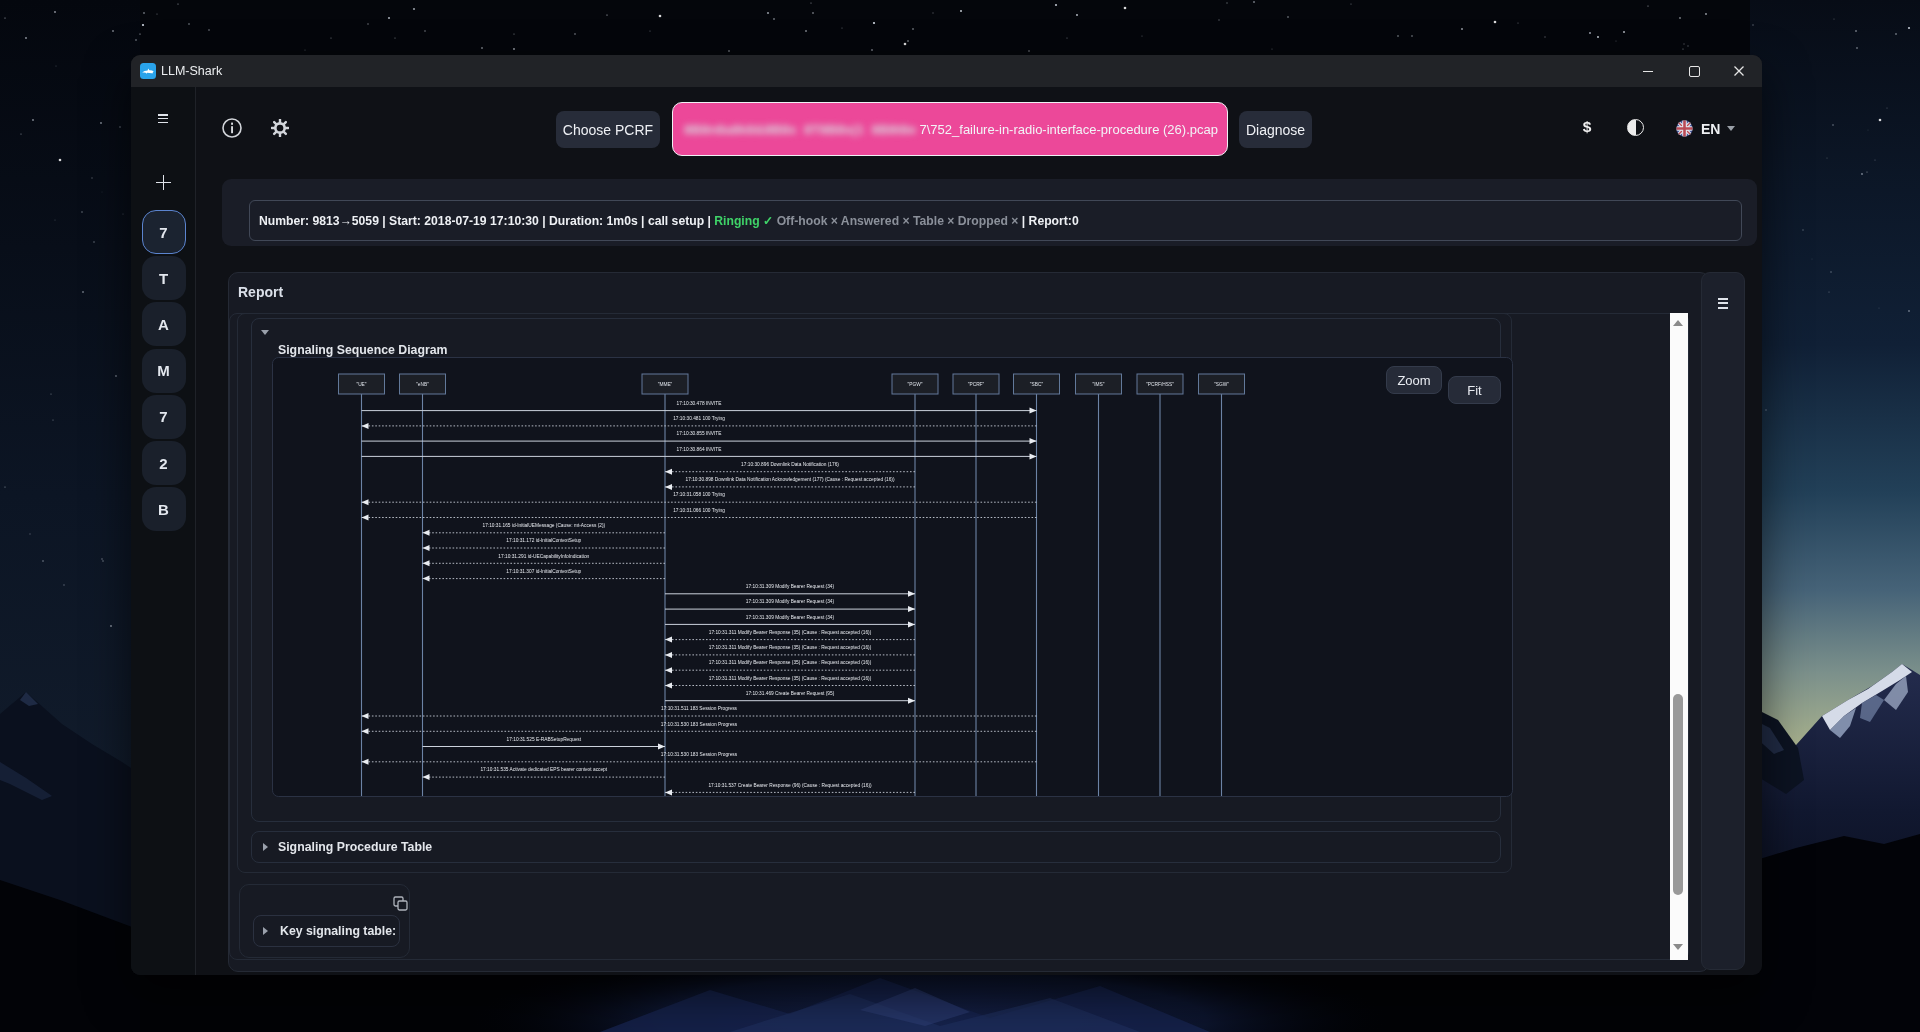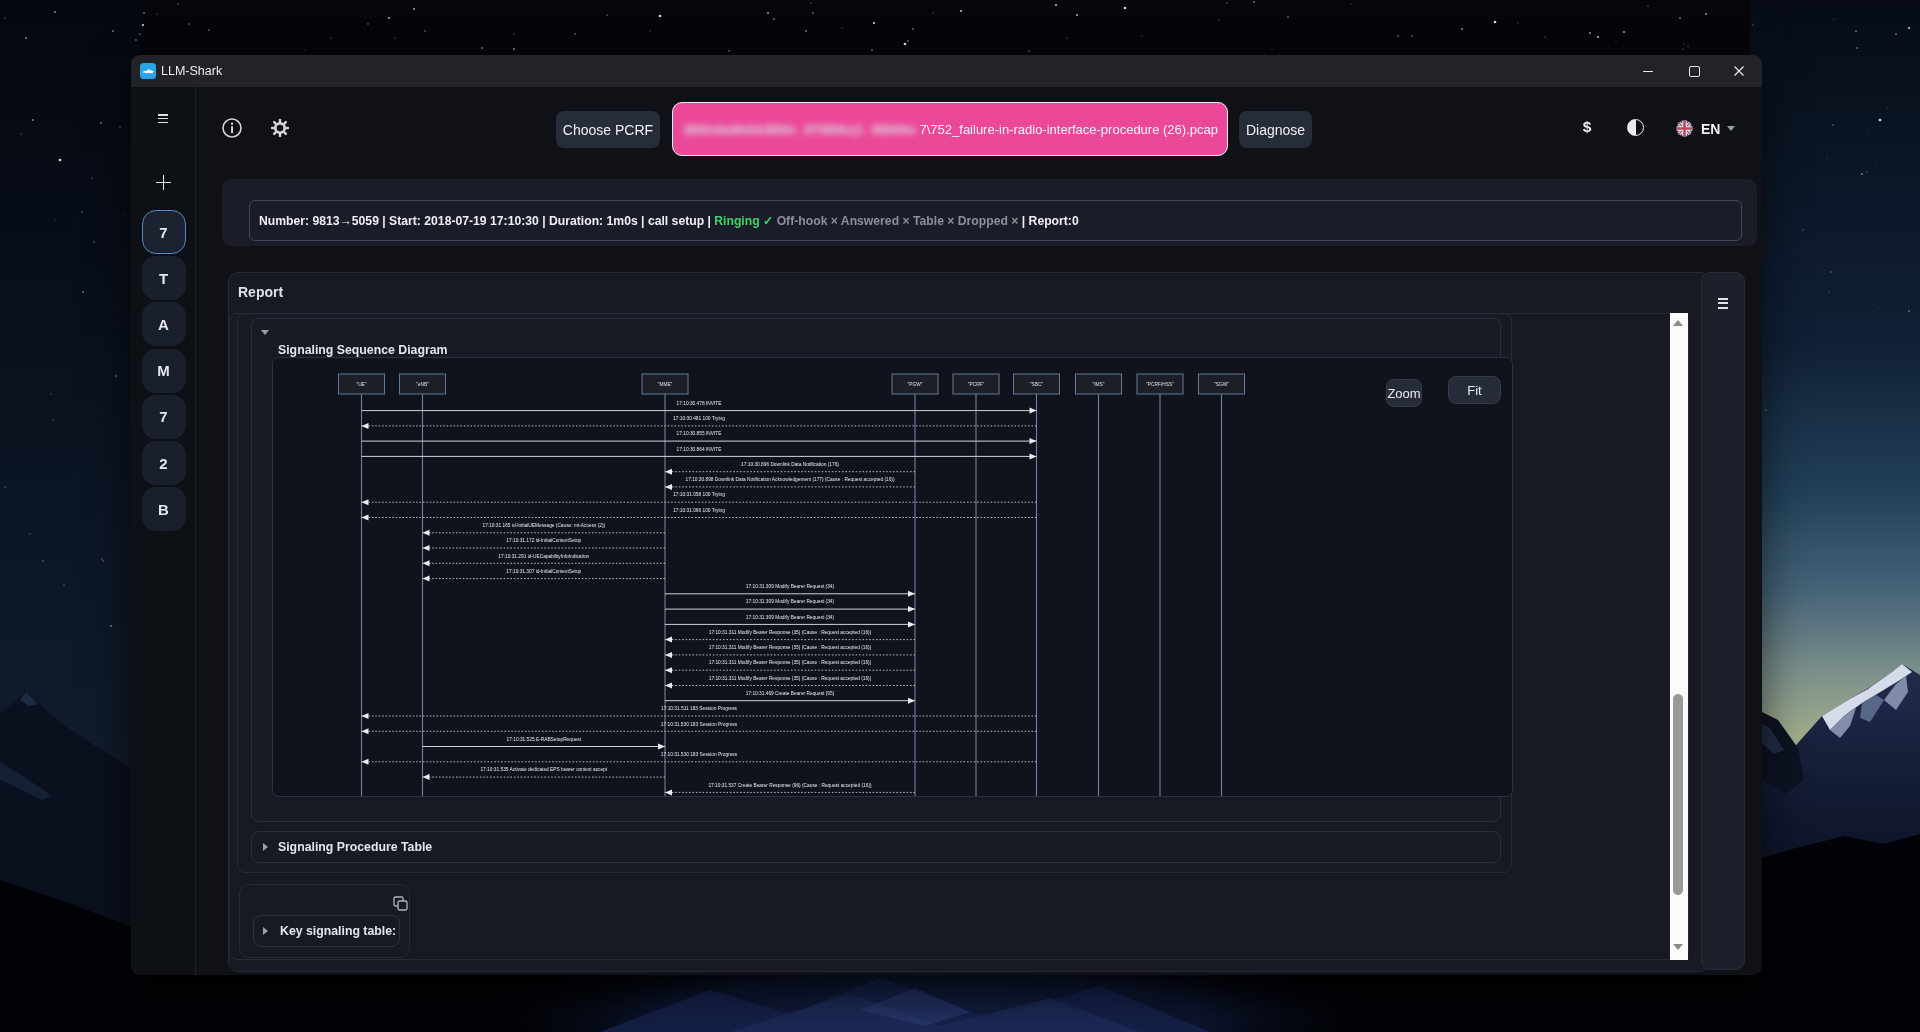--- a/index.html
+++ b/index.html
@@ -405,21 +405,21 @@
 <rect x="741.5" y="17" width="46" height="20" fill="#1c1f26" stroke="#62799a" stroke-width="1"></rect>
 <text x="764.5" y="29.2" font-size="4.8" fill="#dfe3ea" text-anchor="middle">"SBC"</text>
 <rect x="803.5" y="17" width="46" height="20" fill="#1c1f26" stroke="#62799a" stroke-width="1"></rect>
 <text x="826.5" y="29.2" font-size="4.8" fill="#dfe3ea" text-anchor="middle">"IMS"</text>
 <rect x="865.0" y="17" width="46" height="20" fill="#1c1f26" stroke="#62799a" stroke-width="1"></rect>
 <text x="888.0" y="29.2" font-size="4.8" fill="#dfe3ea" text-anchor="middle">"PCRF/HSS"</text>
 <rect x="926.5" y="17" width="46" height="20" fill="#1c1f26" stroke="#62799a" stroke-width="1"></rect>
 <text x="949.5" y="29.2" font-size="4.8" fill="#dfe3ea" text-anchor="middle">"SGW"</text>
 </svg>
     </div>
-    <div class="zbtn" style="left:1255px;top:324px;width:36px;height:28px">Zoom</div>
+    <div class="zbtn" style="left:1255px;top:311px;width:56px;height:28px">Zoom</div>
     <div class="zbtn" style="left:1317px;top:321px;width:53px;height:28px">Fit</div>
     <div class="panelbox" style="left:120px;top:776px;width:1250px;height:32px;border-color:#272e3c"></div>
     <div class="tri-r" style="left:132px;top:788px"></div>
     <div class="stitle" style="left:147px;top:785px">Signaling Procedure Table</div>
     <div class="panelbox" style="left:108px;top:829px;width:171px;height:74px;border-radius:10px"></div>
     <div class="abs" style="left:249px;top:841px"><svg width="15" height="15" viewBox="0 0 15 15">
           <rect x="1" y="1" width="9" height="9" rx="1.4" fill="none" stroke="#aeb3bb" stroke-width="1.3"></rect>
           <rect x="5" y="5" width="9" height="9" rx="1.4" fill="#171a23" stroke="#aeb3bb" stroke-width="1.3"></rect>
         </svg></div>
     <div class="panelbox" style="left:122px;top:860px;width:147px;height:32px;border-color:#2b3140"></div>

